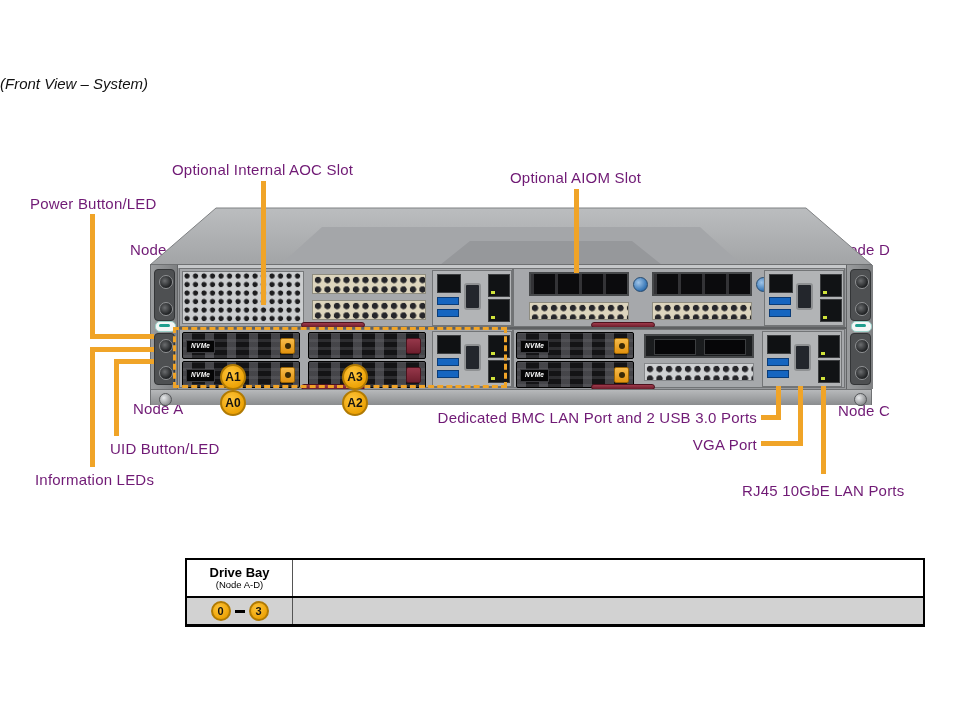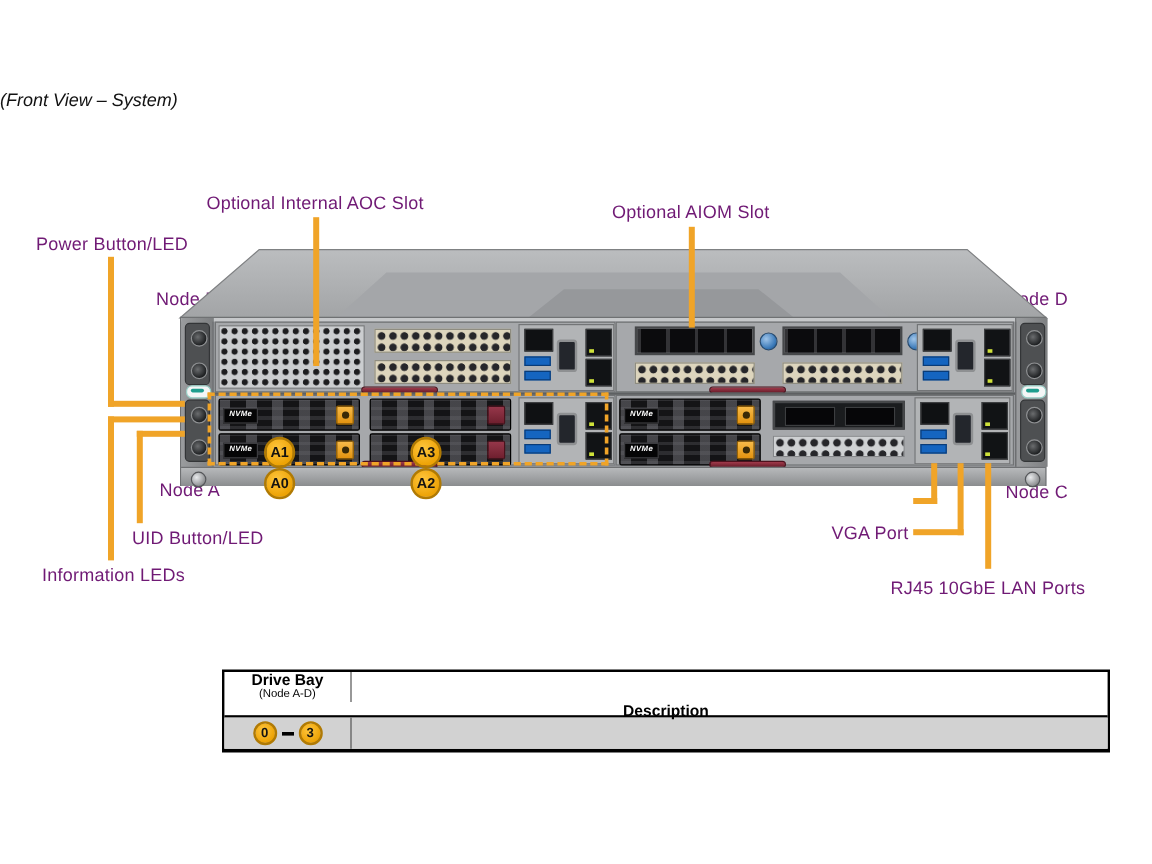--- a/index.html
+++ b/index.html
@@ -82,21 +82,21 @@
   .bay-dashed{position:absolute;left:173px;top:327px;width:334px;height:61px;
         border:3px dashed #F0A428;box-sizing:border-box;z-index:25;}
   .baycircle{position:absolute;width:26px;height:26px;border-radius:50%;z-index:26;
         background:radial-gradient(circle at 40% 35%,#ffc63e,#eda306 70%);border:2px solid #b07a04;
         box-sizing:border-box;color:#151310;font-size:12px;font-weight:bold;
         display:flex;align-items:center;justify-content:center;margin-top:30px;}
 
   
   .dtable{position:absolute;left:185px;top:558px;width:740px;border:2px solid #000;
           border-bottom-width:3px;box-sizing:border-box;background:#fff;z-index:40;}
-  .thead{display:flex;border-bottom:2px solid #000;height:36px;flex-direction:column;}
+  .thead{display:flex;border-bottom:2px solid #000;height:36px;}
   .th1{width:106px;border-right:1px solid #555;box-sizing:border-box;text-align:center;
        display:flex;flex-direction:column;justify-content:center;}
   .th-title{font-size:13px;font-weight:bold;color:#000;line-height:1.1;}
   .th-sub{font-size:9.5px;color:#000;line-height:1.1;}
   .th2{flex:1;display:flex;align-items:center;justify-content:center;
        font-size:13px;font-weight:bold;color:#000;}
   .trow{display:flex;height:26px;background:#d2d2d2;}
   .td1{width:106px;border-right:1px solid #555;box-sizing:border-box;
        display:flex;align-items:center;justify-content:center;gap:4px;}
   .td2{flex:1;display:flex;align-items:center;justify-content:center;
@@ -268,30 +268,30 @@
 
   <div class="lbl" style="left:172px;top:161px">Optional Internal AOC Slot</div>
   <div class="lbl" style="left:510px;top:169px">Optional AIOM Slot</div>
   <div class="lbl" style="left:30px;top:195px">Power Button/LED</div>
   <div class="lbl" style="left:130px;top:241px">Node B</div>
   <div class="lbl" style="left:838px;top:241px">Node D</div>
   <div class="lbl" style="left:133px;top:400px">Node A</div>
   <div class="lbl" style="left:838px;top:402px">Node C</div>
   <div class="lbl" style="left:110px;top:440px">UID Button/LED</div>
   <div class="lbl" style="left:35px;top:471px">Information LEDs</div>
+  <div class="lbl" style="right:203px;top:409px">Dedicated BMC LAN Port and 2 USB 3.0 Ports</div>
   <div class="lbl" style="right:203px;top:436px">VGA Port</div>
   <div class="lbl" style="left:742px;top:482px">RJ45 10GbE LAN Ports</div>
 
   <div class="dtable">
     <div class="thead">
       <div class="th1">
         <div class="th-title">Drive Bay</div>
         <div class="th-sub">(Node A-D)</div>
       </div>
-      <div class="th2">Description</div>
     </div>
     <div class="trow">
       <div class="td1">
         <span class="tbadge">0</span>
         <span class="tdash"></span>
         <span class="tbadge">3</span>
       </div>
     </div>
   </div>
 

